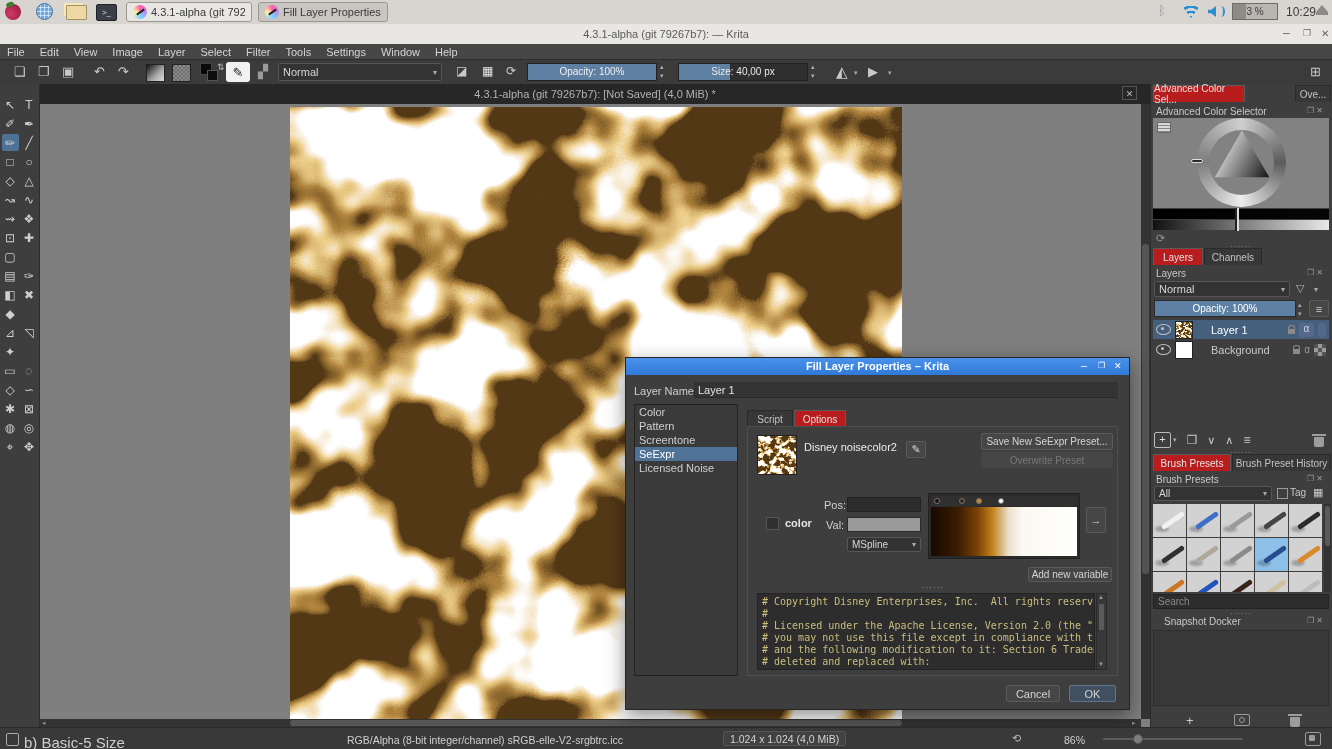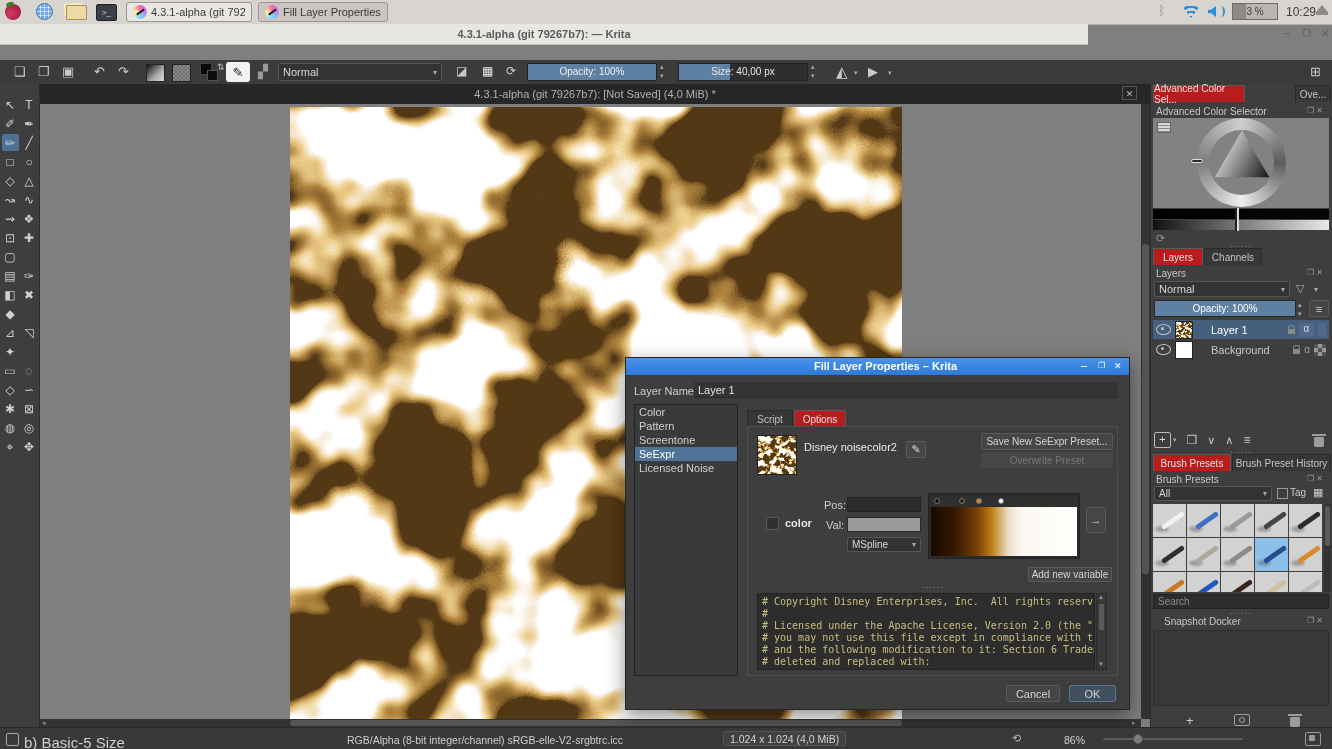--- a/index.html
+++ b/index.html
@@ -89,27 +89,40 @@
     <span class="ab" style="left:1182px;top:6px;width:18px;height:12px;clip-path:polygon(50% 100%,0 0,100% 0);background:radial-gradient(circle at 50% 100%,#2b8fd4 0 2.5px,#d8d5d0 2.5px 5px,#2b8fd4 5px 7.5px,#d8d5d0 7.5px 10px,#2b8fd4 10px 12.5px,transparent 12.5px);"></span>
     <span class="ab" style="left:1208px;top:6px;width:8px;height:11px;background:#2b8fd4;clip-path:polygon(0 35%,40% 35%,100% 0,100% 100%,40% 65%,0 65%);"></span>
     <span class="ab" style="left:1217px;top:6px;width:6px;height:11px;border-right:2px solid #2b8fd4;border-radius:50%;"></span>
     <div class="ab" style="left:1232px;top:3px;width:46px;height:17px;background:linear-gradient(90deg,#8e8b86 0 30%,#b9b6b1 30%);border:1px solid #6f6c68;display:flex;align-items:center;justify-content:center;color:#3c3c3c;font-size:10px;box-sizing:border-box;">
         <span>3 %</span>
       </div>
     <span class="ab" style="left:1286px;top:5px;color:#3c3c3c;font-size:12px;">10:29</span>
     <span class="ab" style="left:1316px;top:5px;width:0;height:0;border-left:6px solid transparent;border-right:6px solid transparent;border-bottom:7px solid #8e8b86;box-shadow:0 3px 0 #8e8b86;"></span>
   </div>
 
-  <div class="ab" style="left:0;top:24px;width:1088px;height:20px;background:#e9e7e4;border-bottom:1px solid #c6c3bf;font-weight:bold;">
+  <div class="ab" style="left:0;top:24px;width:1332px;height:20px;background:#e9e7e4;border-bottom:1px solid #c6c3bf;">
     <span class="ab" style="left:0;width:100%;text-align:center;top:4px;color:#5a5a5a;font-size:11px;">4.3.1-alpha (git 79267b7):  — Krita</span>
     <span class="ab" style="left:1283px;top:2px;color:#666;font-size:12px;">–</span>
     <span class="ab" style="left:1303px;top:4px;color:#666;font-size:9px;">❐</span>
     <span class="ab" style="left:1321px;top:4px;color:#666;font-size:10px;">✕</span>
   </div>
 
+  <div class="ab" style="left:0;top:44px;width:1332px;height:16px;background:#464646;border-bottom:1px solid #2e2e2e;display:flex;align-items:center;gap:15px;padding-left:7px;box-sizing:border-box;">
+    <span>File</span>
+    <span>Edit</span>
+    <span>View</span>
+    <span>Image</span>
+    <span>Layer</span>
+    <span>Select</span>
+    <span>Filter</span>
+    <span>Tools</span>
+    <span>Settings</span>
+    <span>Window</span>
+    <span>Help</span>
+  </div>
 
   <div class="ab" style="left:0;top:60px;width:1332px;height:24px;background:#3b3b3b;border-bottom:1px solid #2b2b2b;">
     <span class="ab ico" style="left:14px;top:5px;font-size:13px;">❏</span>
     <span class="ab ico" style="left:38px;top:5px;font-size:13px;">❐</span>
     <span class="ab ico" style="left:62px;top:5px;font-size:13px;">▣</span>
     <span class="ab ico" style="left:94px;top:5px;font-size:13px;">↶</span>
     <span class="ab ico" style="left:118px;top:5px;font-size:13px;">↷</span>
     <span class="ab" style="left:146px;top:4px;width:17px;height:16px;background:linear-gradient(135deg,#111 0%,#aaa 60%,#ddd 100%);border:1px solid #222;"></span>
     <span class="ab" style="left:172px;top:4px;width:17px;height:16px;background:repeating-conic-gradient(#8a8a8a 0 25%,#6e6e6e 0 50%) 0 0/4px 4px;border:1px solid #222;"></span>
     <span class="ab" style="left:200px;top:3px;width:10px;height:10px;background:#0a0a0a;border:1px solid #444;"></span>
@@ -366,21 +379,21 @@
 
     <div class="ab" style="left:3px;top:628px;width:176px;height:16px;display:flex;align-items:center;gap:40px;padding-left:32px;box-sizing:border-box;">
       <span class="ico" style="font-size:13px;">+</span>
       <span class="icon-camera"></span>
       <span class="icon-trash"></span>
     </div>
   </div>
 
   <div class="ab" style="left:625px;top:357px;width:505px;height:353px;background:#3e3e3e;border:1px solid #252525;box-shadow:0 6px 18px rgba(0,0,0,.45);box-sizing:border-box;">
     <div class="ab" style="left:0;top:0;width:100%;height:17px;background:linear-gradient(#4a92ea,#2f7ad8);">
-      <span class="ab" style="left:0;width:100%;top:2px;text-align:center;color:#fff;font-weight:bold;font-size:11px;margin-left:8px;">Fill Layer Properties – Krita</span>
+      <span class="ab" style="left:0;width:100%;top:2px;text-align:center;color:#fff;font-weight:bold;font-size:11px;">Fill Layer Properties – Krita</span>
       <span class="ab" style="left:455px;top:1px;color:#fff;font-size:11px;">–</span>
       <span class="ab" style="left:472px;top:3px;color:#fff;font-size:8px;">❐</span>
       <span class="ab" style="left:488px;top:3px;color:#fff;font-size:9px;">✕</span>
     </div>
 
     <span class="ab" style="left:8px;top:27px;color:#cfcfcf;">Layer Name:</span>
     <div class="ab" style="left:68px;top:24px;width:424px;height:16px;background:#343434;border-bottom:1px solid #2a2a2a;color:#e2e2e2;padding:2px 4px 0;box-sizing:border-box;">
       <span>Layer 1</span>
     </div>
 

